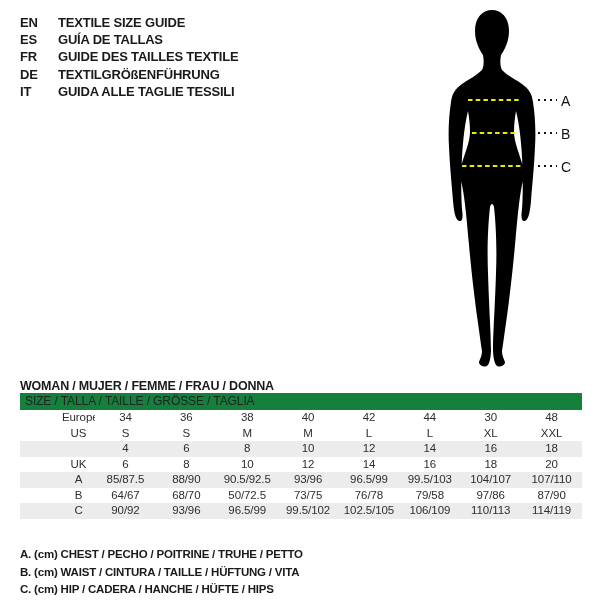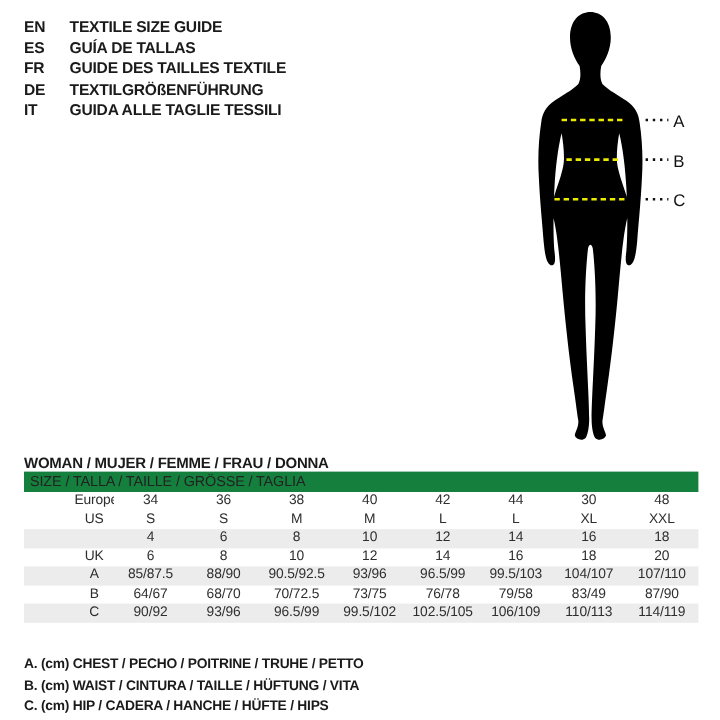--- a/index.html
+++ b/index.html
@@ -158,25 +158,25 @@
           <div class="t-cell">93/96</div>
           <div class="t-cell">96.5/99</div>
           <div class="t-cell">99.5/103</div>
           <div class="t-cell">104/107</div>
           <div class="t-cell">107/110</div>
         </div>
         <div class="t-row">
           <div class="t-cell t-label">B</div>
           <div class="t-cell">64/67</div>
           <div class="t-cell">68/70</div>
-          <div class="t-cell">70/72.5</div>
+          <div class="t-cell">50/72.5</div>
           <div class="t-cell">73/75</div>
           <div class="t-cell">76/78</div>
           <div class="t-cell">79/58</div>
-          <div class="t-cell">83/49</div>
+          <div class="t-cell">97/86</div>
           <div class="t-cell">87/90</div>
         </div>
         <div class="t-row shaded" style="background: rgb(236, 236, 236);">
           <div class="t-cell t-label">C</div>
           <div class="t-cell">90/92</div>
           <div class="t-cell">93/96</div>
           <div class="t-cell">96.5/99</div>
           <div class="t-cell">99.5/102</div>
           <div class="t-cell">102.5/105</div>
           <div class="t-cell">106/109</div>

